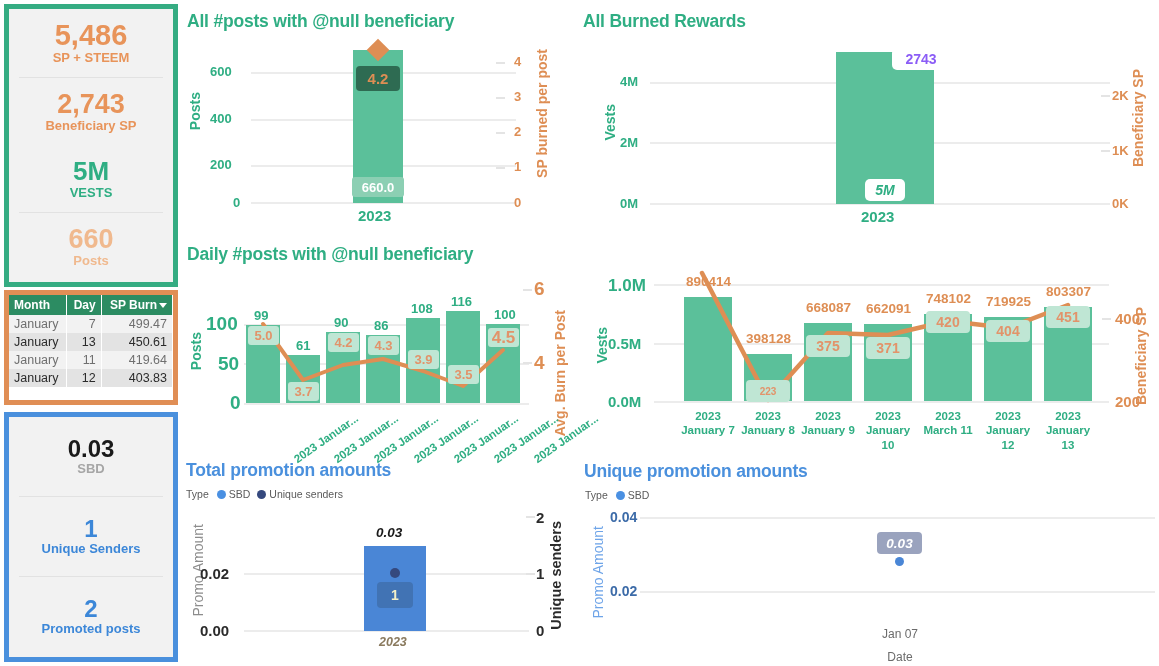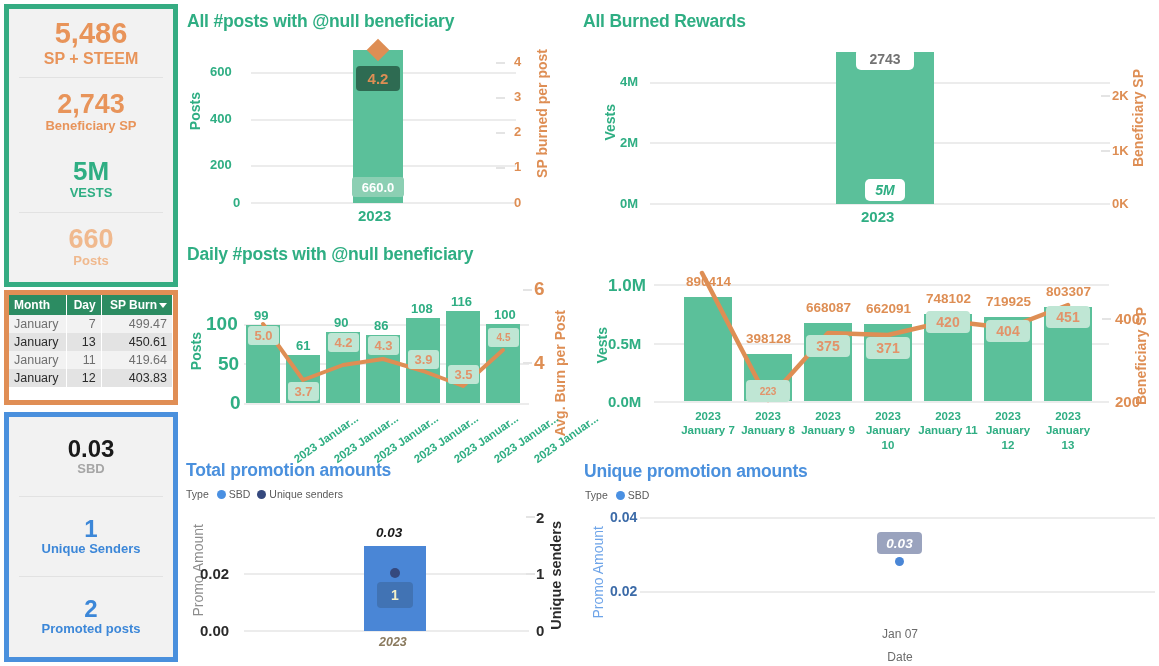--- a/index.html
+++ b/index.html
@@ -30,21 +30,21 @@
 
   .kpi{
     text-align:center;
     display:flex;flex-direction:column;justify-content:center;align-items:center;
   }
   .kpi .v{font-weight:bold;line-height:1.05;}
   .kpi .l{font-weight:bold;line-height:1.2;}
   .kpi-sep{height:1px;background:#E2E2E2;margin:0 10px;}
 
   .k1 .v{font-size:29px;color:#E8945A;}
-  .k1 .l{font-size:16px;color:#E8945A;}
+  .k1 .l{font-size:13px;color:#E8945A;}
   .k2 .v{font-size:27px;color:#E8945A;}
   .k2 .l{font-size:13px;color:#E8945A;}
   .k3 .v{font-size:26px;color:#2FAE83;}
   .k3 .l{font-size:13px;color:#2FAE83;}
   .k4 .v{font-size:27px;color:#F0B98E;}
   .k4 .l{font-size:13px;color:#F0B98E;}
 
   .b1 .v{font-size:24px;color:#1A1A1A;}
   .b1 .l{font-size:13px;color:#A6A6A6;}
   .b2 .v{font-size:24px;color:#3C87D8;}
@@ -95,21 +95,21 @@
   .bar{position:absolute;background:#5BC09A;}
   .bar-blue{position:absolute;background:#4A86D6;}
 
   .lbl{position:absolute;font-weight:bold;white-space:nowrap;}
   .pill{
     position:absolute;border-radius:4px;font-weight:bold;
     display:flex;align-items:center;justify-content:center;white-space:nowrap;
   }
   .pill-dark{background:#2E6B52;color:#DE8E54;}
   .pill-light{background:#8CCFB3;color:#ffffff;}
-  .pill-white{background:#ffffff;color:#737373;}
+  .pill-white{background:#ffffff;color:#8b5cf6;margin-left:36px;}
   .pill-mint{background:#BFE6D4;color:#E2936A;}
   .pill-blue{background:#4173B4;color:#F2F0C9;}
   .pill-gray{background:#9AA3BE;color:#ffffff;font-style:italic;}
 
   .diamond{position:absolute;background:#DE8E54;transform:rotate(45deg);}
   .dot{position:absolute;border-radius:50%;}
 
   .xrot{
     position:absolute;font-weight:bold;font-size:11.5px;color:#2FAE83;
     transform:rotate(-35deg);transform-origin:right top;white-space:nowrap;
@@ -299,21 +299,21 @@
     <svg style="position:absolute;left:0;top:0;" width="390" height="215">
       <polyline points="77,84 117,140 157,125 197,119 237,131 277,146 317,110" fill="none" stroke="#DE8E54" stroke-width="4" stroke-linejoin="round" stroke-linecap="round"></polyline>
     </svg>
 
     <div class="pill pill-mint" style="left:62px;top:86px;width:31px;height:19px;font-size:13px;border-radius:3px;">5.0</div>
     <div class="pill pill-mint" style="left:102px;top:142px;width:31px;height:19px;font-size:13px;border-radius:3px;">3.7</div>
     <div class="pill pill-mint" style="left:142px;top:93px;width:31px;height:19px;font-size:13px;border-radius:3px;">4.2</div>
     <div class="pill pill-mint" style="left:182px;top:96px;width:31px;height:19px;font-size:13px;border-radius:3px;">4.3</div>
     <div class="pill pill-mint" style="left:222px;top:110px;width:31px;height:19px;font-size:13px;border-radius:3px;">3.9</div>
     <div class="pill pill-mint" style="left:262px;top:125px;width:31px;height:19px;font-size:13px;border-radius:3px;">3.5</div>
-    <div class="pill pill-mint" style="left:302px;top:88px;width:31px;height:19px;font-size:10px;border-radius:3px;">4.5</div>
+    <div class="pill pill-mint" style="left:302px;top:88px;width:31px;height:19px;font-size:17px;border-radius:3px;">4.5</div>
 
     <div class="xrot" style="left:92px;top:172px;">2023 Januar...</div>
     <div class="xrot" style="left:132px;top:172px;">2023 Januar...</div>
     <div class="xrot" style="left:172px;top:172px;">2023 Januar...</div>
     <div class="xrot" style="left:212px;top:172px;">2023 Januar...</div>
     <div class="xrot" style="left:252px;top:172px;">2023 Januar...</div>
     <div class="xrot" style="left:292px;top:172px;">2023 Januar...</div>
     <div class="xrot" style="left:332px;top:172px;">2023 Januar...</div>
   </div>
 
@@ -358,21 +358,21 @@
     <div class="pill pill-mint" style="left:226px;top:103px;width:44px;height:22px;font-size:14px;border-radius:4px;">375</div>
     <div class="pill pill-mint" style="left:286px;top:105px;width:44px;height:22px;font-size:14px;border-radius:4px;">371</div>
     <div class="pill pill-mint" style="left:346px;top:79px;width:44px;height:22px;font-size:14px;border-radius:4px;">420</div>
     <div class="pill pill-mint" style="left:406px;top:88px;width:44px;height:22px;font-size:14px;border-radius:4px;">404</div>
     <div class="pill pill-mint" style="left:466px;top:74px;width:44px;height:22px;font-size:14px;border-radius:4px;">451</div>
 
     <div class="xcat" style="left:98px;top:177px;width:60px;">2023 January 7</div>
     <div class="xcat" style="left:158px;top:177px;width:60px;">2023 January 8</div>
     <div class="xcat" style="left:218px;top:177px;width:60px;">2023 January 9</div>
     <div class="xcat" style="left:278px;top:177px;width:60px;">2023 January 10</div>
-    <div class="xcat" style="left:338px;top:177px;width:60px;">2023 January 11</div>
+    <div class="xcat" style="left:338px;top:177px;width:60px;">2023 March 11</div>
     <div class="xcat" style="left:398px;top:177px;width:60px;">2023 January 12</div>
     <div class="xcat" style="left:458px;top:177px;width:60px;">2023 January 13</div>
   </div>
 
   <div class="chart" style="left:186px;top:458px;width:390px;height:208px;">
     <div class="ctitle blue" style="position:absolute;left:0px;top:2px;">Total promotion amounts</div>
 
     <div class="legend" style="position:absolute;left:0px;top:30px;">
       <span>Type</span>
       <span class="legdot" style="background:#4A90E2;margin-left:5px;"></span>

